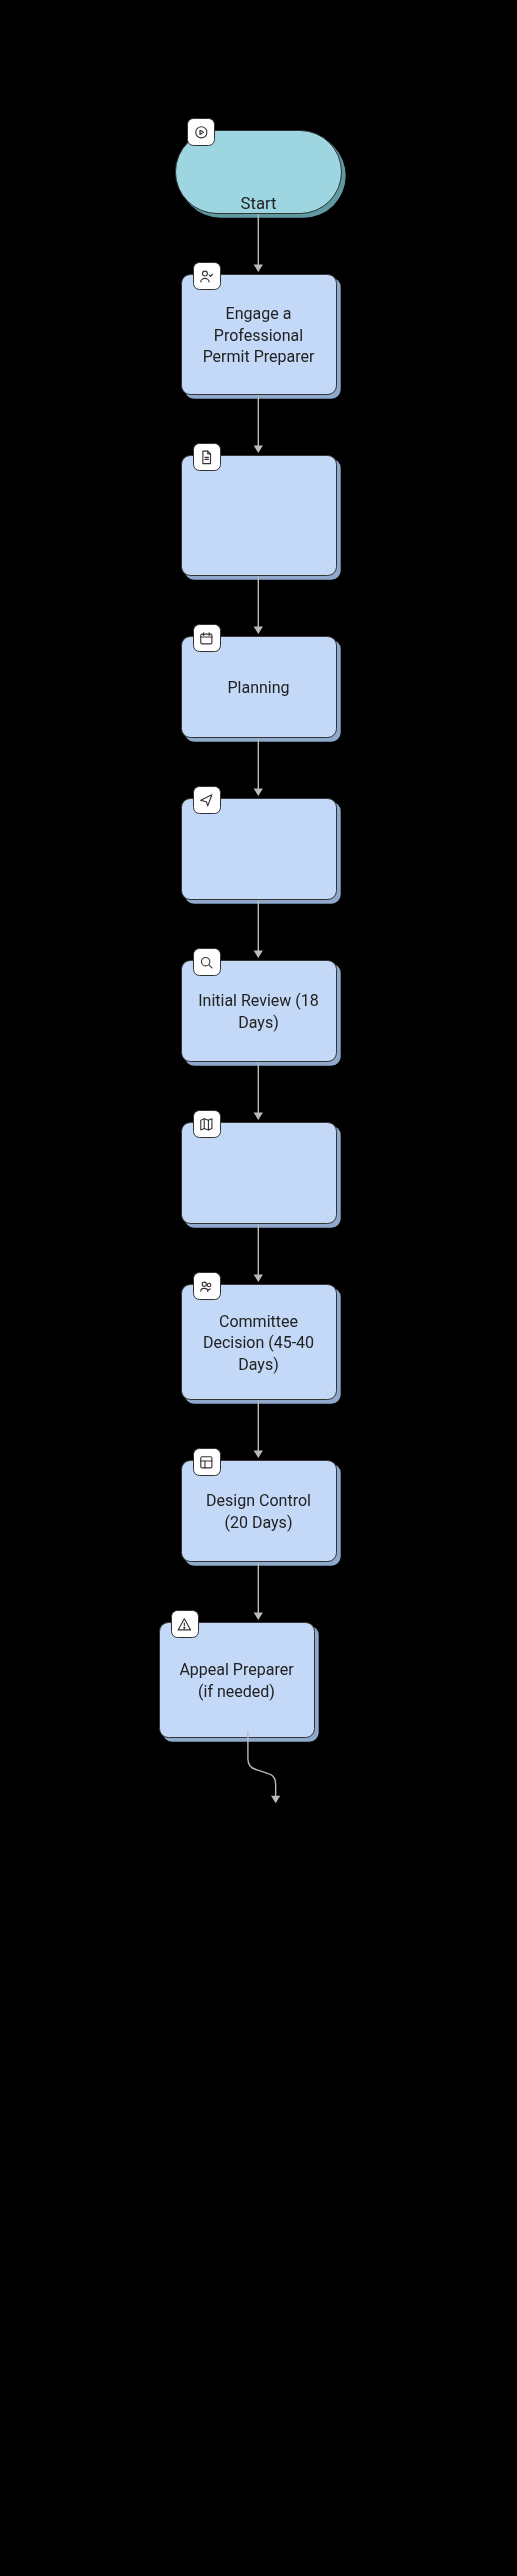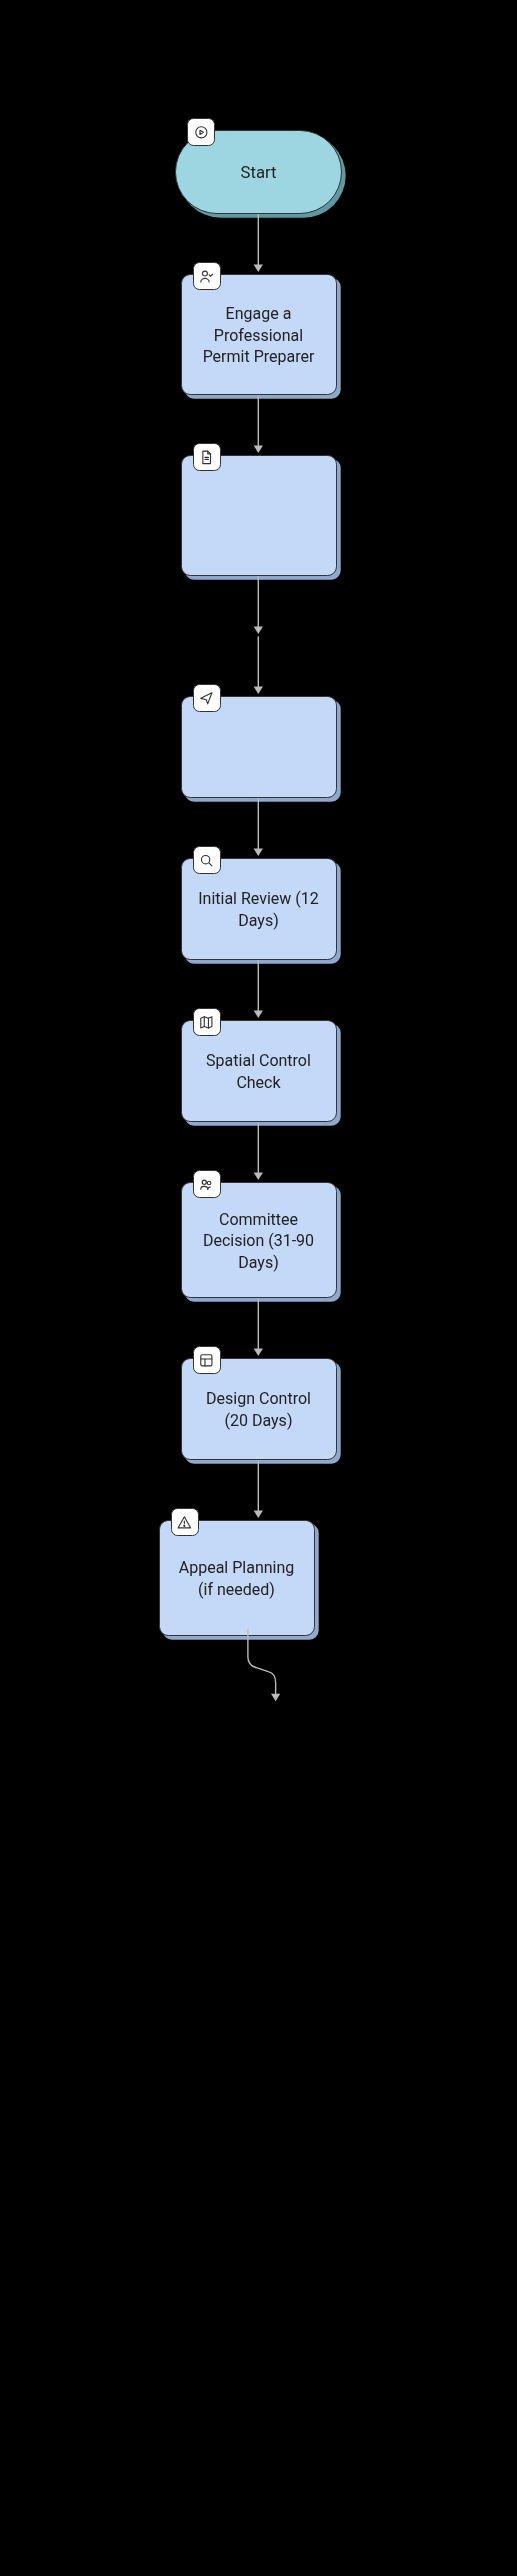--- a/index.html
+++ b/index.html
@@ -22,21 +22,21 @@
     margin-bottom: 0;
   }
   .terminator {
     width: 167px;
     height: 84px;
     background: #9dd6e0;
     border: 1.4px solid #333;
     border-radius: 42px;
     box-shadow: 3.7px 3.7px 0 #5f9aa3;
     display: flex;
-    align-items: center;
+    align-items: flex-end;
     justify-content: center;
     position: relative;
   }
   .terminator .label {
     font-size: 16.7px;
     color: #222;
     text-align: center;
   }
   .process {
     width: 156px;
@@ -149,20 +149,33 @@
     </div>
   </div>
 
   <div class="connector">
     <svg width="18.6" height="60" viewBox="0 0 20 64">
         <line x1="10" y1="0" x2="10" y2="56" stroke="#bbb" stroke-width="1.5"></line>
         <path d="M5 54 L10 62 L15 54 Z" fill="#bbb"></path>
       </svg>
   </div>
 
+  <div class="node-wrap">
+    <div class="process">
+      <div class="node-icon">
+        <svg viewBox="0 0 24 24">
+            <rect x="4" y="6" width="16" height="14" rx="2"></rect>
+            <line x1="4" y1="10" x2="20" y2="10"></line>
+            <line x1="8" y1="4" x2="8" y2="8"></line>
+            <line x1="16" y1="4" x2="16" y2="8"></line>
+          </svg>
+      </div>
+      <span class="label">Planning</span>
+    </div>
+  </div>
 
   <div class="connector">
     <svg width="18.6" height="60" viewBox="0 0 20 64">
         <line x1="10" y1="0" x2="10" y2="56" stroke="#bbb" stroke-width="1.5"></line>
         <path d="M5 54 L10 62 L15 54 Z" fill="#bbb"></path>
       </svg>
   </div>
 
   <div class="node-wrap">
     <div class="process">
@@ -182,62 +195,61 @@
   </div>
 
   <div class="node-wrap">
     <div class="process">
       <div class="node-icon">
         <svg viewBox="0 0 24 24">
             <circle cx="11" cy="11" r="6"></circle>
             <line x1="16" y1="16" x2="20" y2="20"></line>
           </svg>
       </div>
-      <span class="label">Initial Review (12 Days)</span>
+      <span class="label">Initial Review (18 Days)</span>
     </div>
   </div>
 
   <div class="connector">
     <svg width="18.6" height="60" viewBox="0 0 20 64">
         <line x1="10" y1="0" x2="10" y2="56" stroke="#bbb" stroke-width="1.5"></line>
         <path d="M5 54 L10 62 L15 54 Z" fill="#bbb"></path>
       </svg>
   </div>
 
   <div class="node-wrap">
     <div class="process">
       <div class="node-icon">
         <svg viewBox="0 0 24 24">
             <path d="M4 6l5-2 6 2 5-2v14l-5 2-6-2-5 2z"></path>
             <line x1="9" y1="4" x2="9" y2="18"></line>
             <line x1="15" y1="6" x2="15" y2="20"></line>
           </svg>
       </div>
-      <span class="label">Spatial Control Check</span>
     </div>
   </div>
 
   <div class="connector">
     <svg width="18.6" height="60" viewBox="0 0 20 64">
         <line x1="10" y1="0" x2="10" y2="56" stroke="#bbb" stroke-width="1.5"></line>
         <path d="M5 54 L10 62 L15 54 Z" fill="#bbb"></path>
       </svg>
   </div>
 
   <div class="node-wrap">
     <div class="process" style="min-height:116px">
       <div class="node-icon">
         <svg viewBox="0 0 24 24">
             <circle cx="9" cy="9" r="3"></circle>
             <circle cx="16" cy="10" r="2.5"></circle>
             <path d="M4 19c0-2.5 2.5-4 5-4s5 1.5 5 4"></path>
             <path d="M14 19c0-2 1.8-3.2 4-3.2"></path>
           </svg>
       </div>
-      <span class="label">Committee Decision (31-90 Days)</span>
+      <span class="label">Committee Decision (45-40 Days)</span>
     </div>
   </div>
 
   <div class="connector">
     <svg width="18.6" height="60" viewBox="0 0 20 64">
         <line x1="10" y1="0" x2="10" y2="56" stroke="#bbb" stroke-width="1.5"></line>
         <path d="M5 54 L10 62 L15 54 Z" fill="#bbb"></path>
       </svg>
   </div>
 
@@ -263,21 +275,21 @@
 
   <div class="node-wrap shift-left">
     <div class="process" style="min-height:116px">
       <div class="node-icon">
         <svg viewBox="0 0 24 24">
             <path d="M12 4l9 16H3z"></path>
             <line x1="12" y1="10" x2="12" y2="14"></line>
             <circle cx="12" cy="17" r="0.8" fill="#333"></circle>
           </svg>
       </div>
-      <span class="label">Appeal Planning (if needed)</span>
+      <span class="label">Appeal Preparer (if needed)</span>
     </div>
   </div>
 
   <div class="connector">
     <svg width="56" height="74" viewBox="0 0 60 80">
         <path d="M18 0 L18 30 Q18 40 28 42 L40 46 Q48 48 48 58 L48 72" stroke="#bbb" stroke-width="1.5" fill="none"></path>
         <path d="M43 70 L48 78 L53 70 Z" fill="#bbb"></path>
       </svg>
   </div>
 

